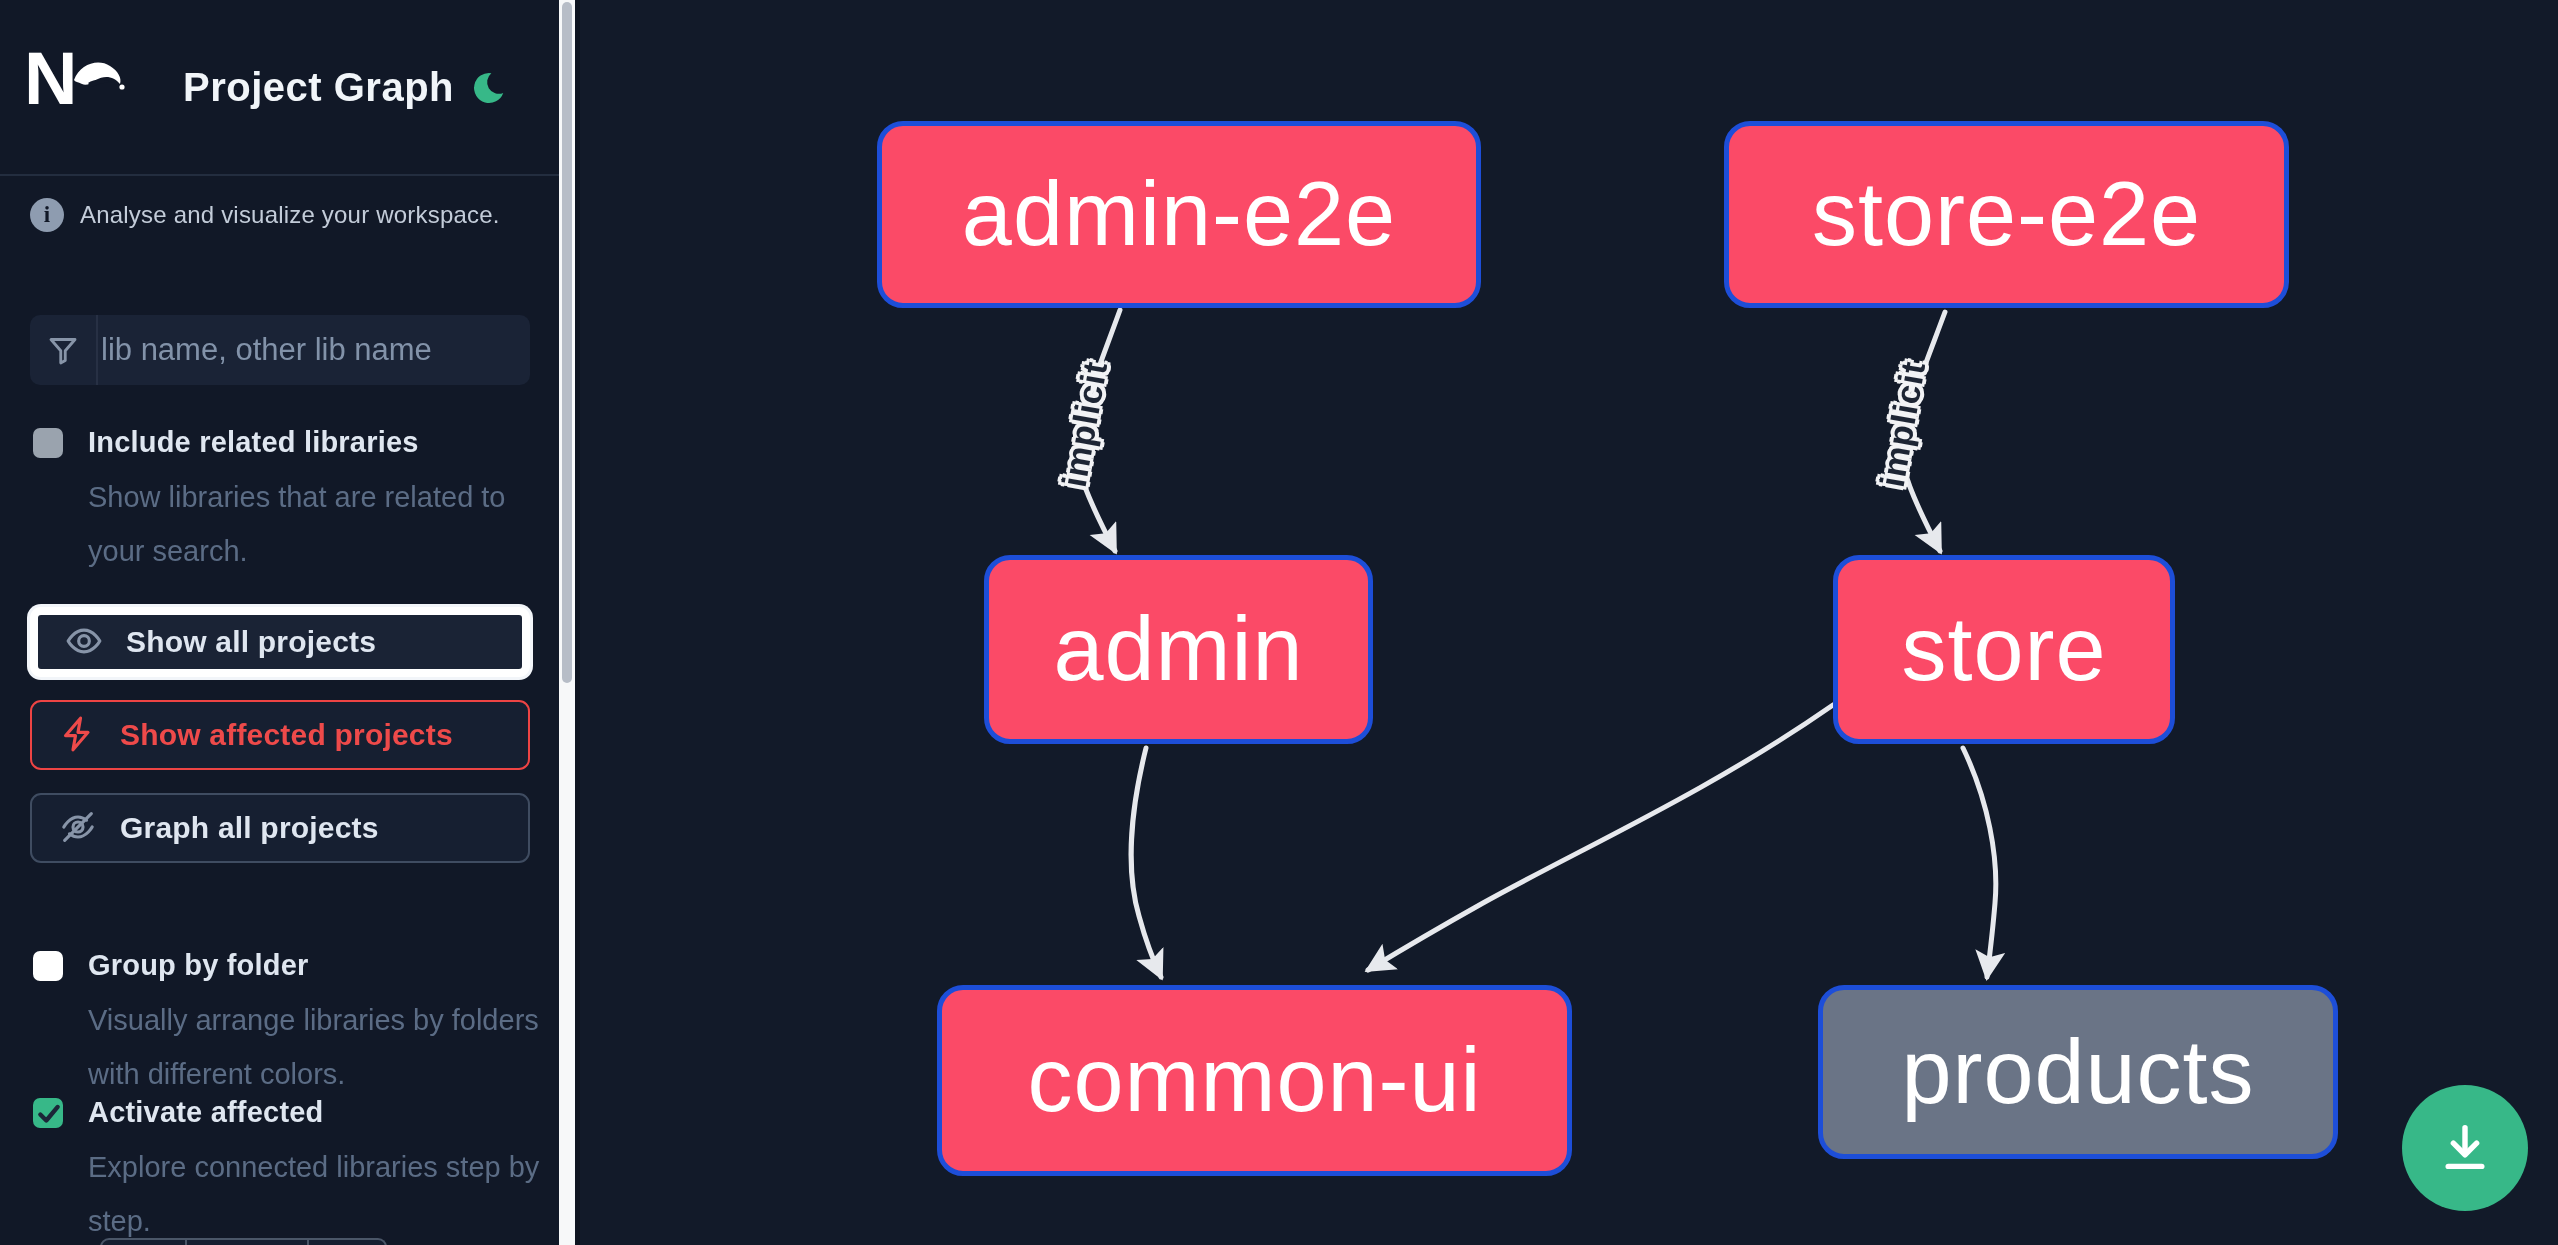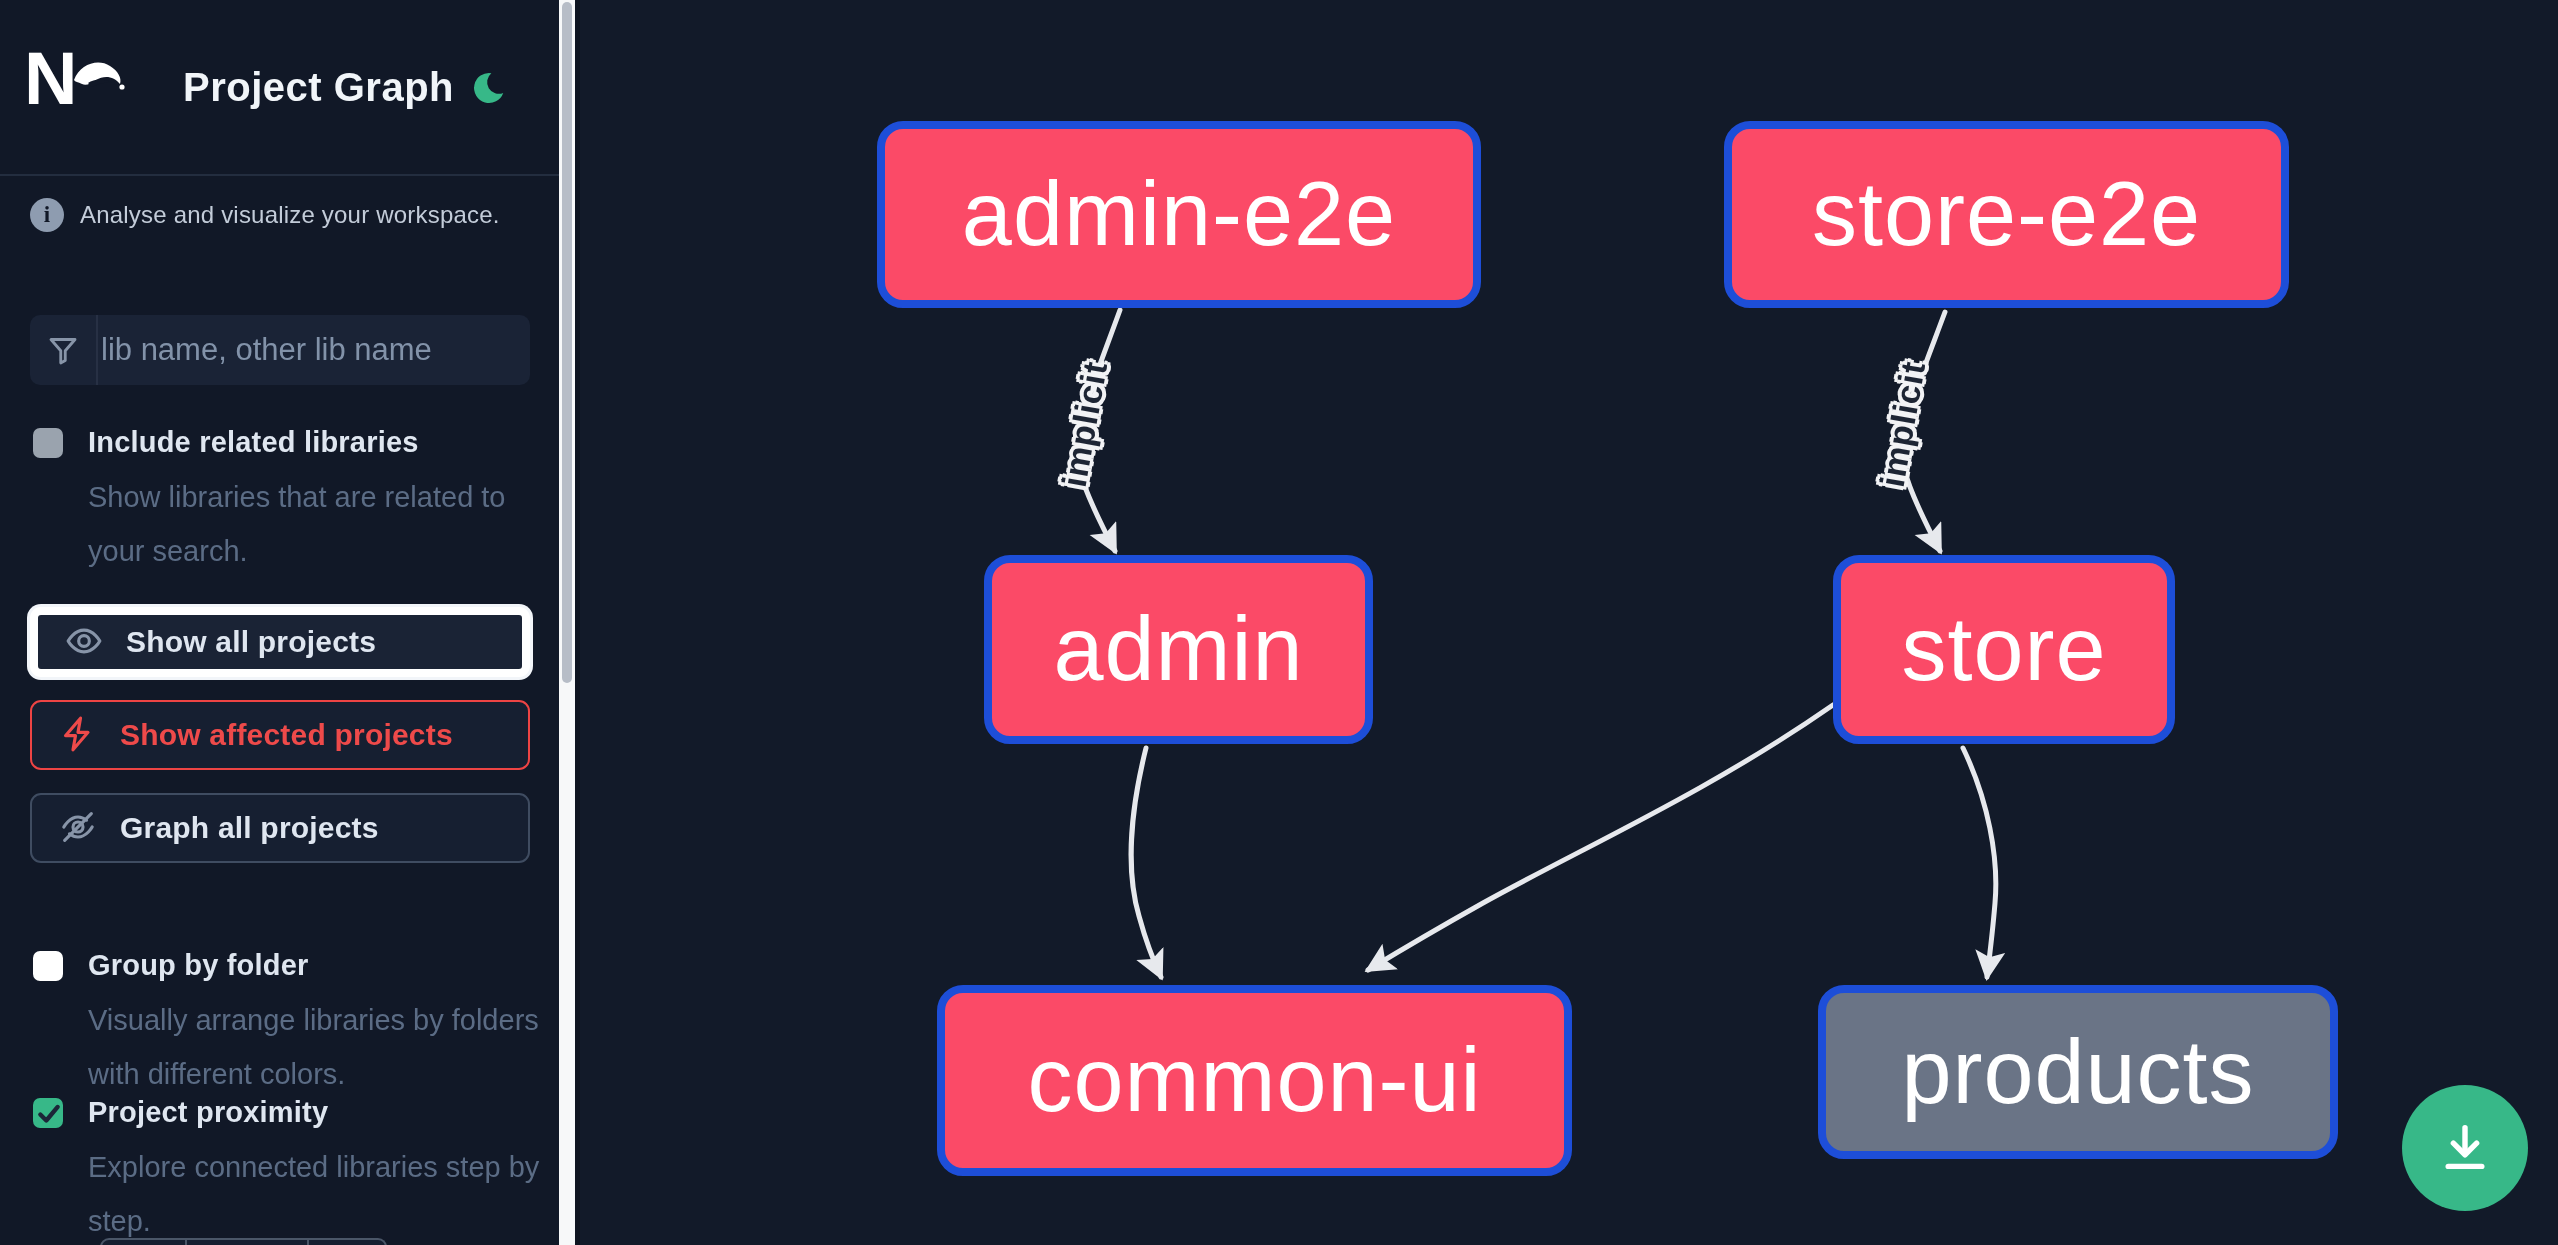--- a/index.html
+++ b/index.html
@@ -66,21 +66,21 @@
   
   .sb-scroll-track{position:absolute;left:559px;top:0;width:16px;height:1245px;background:#f7f8f9;z-index:3;}
   .sb-scroll-thumb{position:absolute;left:3px;top:2px;width:10px;height:681px;border-radius:6px;background:#b7bdc7;}
   
   .canvas{
     position:absolute;left:575px;top:0;width:1983px;height:1245px;
     background:#121a29;border-left:5px solid #0e1420;box-sizing:content-box;
   }
   .edges-svg{position:absolute;left:0;top:0;width:1983px;height:1245px;}
   .gnode{
-    position:absolute;border:8px solid #1d4ed8;border-radius:26px;box-sizing:border-box;
+    position:absolute;border:5px solid #1d4ed8;border-radius:26px;box-sizing:border-box;
     display:flex;align-items:center;justify-content:center;color:#fff;
     font-size:90px;letter-spacing:1px;cursor:pointer;
   }
   .edge-label{
     position:absolute;font-size:34px;font-weight:700;color:#1d2534;letter-spacing:1px;
     transform:translate(-50%,-50%) rotate(-80deg);white-space:nowrap;
     text-shadow:
       -3px -3px 0 #f2f3f5, 3px -3px 0 #f2f3f5, -3px 3px 0 #f2f3f5, 3px 3px 0 #f2f3f5,
       -4px 0 0 #f2f3f5, 4px 0 0 #f2f3f5, 0 -4px 0 #f2f3f5, 0 4px 0 #f2f3f5;
   }
@@ -173,21 +173,21 @@
       <div class="toggle-label">Group by folder</div>
       <div class="toggle-desc">Visually arrange libraries by folders with different colors.</div>
     </div>
 
     <div class="toggle-row checked" style="top:1096px">
       <span class="box">
         <svg width="26" height="24" viewBox="0 0 24 22" fill="none" stroke="#1c2638" stroke-width="4" stroke-linecap="round" stroke-linejoin="round">
           <path d="M4 11.5 9.5 17 20 4.5"></path>
         </svg>
       </span>
-      <div class="toggle-label">Project proximity</div>
+      <div class="toggle-label">Activate affected</div>
       <div class="toggle-desc">Explore connected libraries step by step.</div>
     </div>
 
     <div class="seg-partial">
       <span class="seg" style="width:83px"></span>
       <span class="seg" style="width:120px"></span>
       <span class="seg" style="flex:1"></span>
     </div>
   </aside>
 

